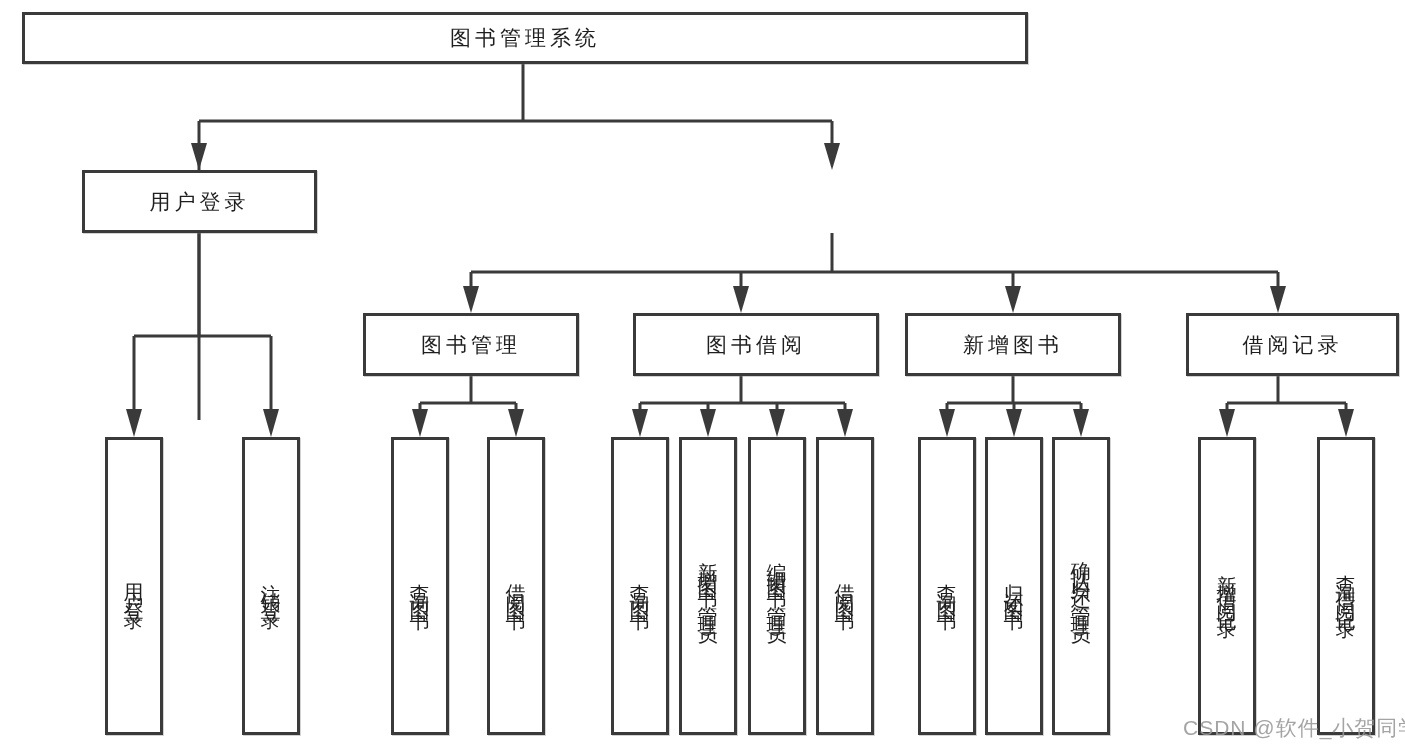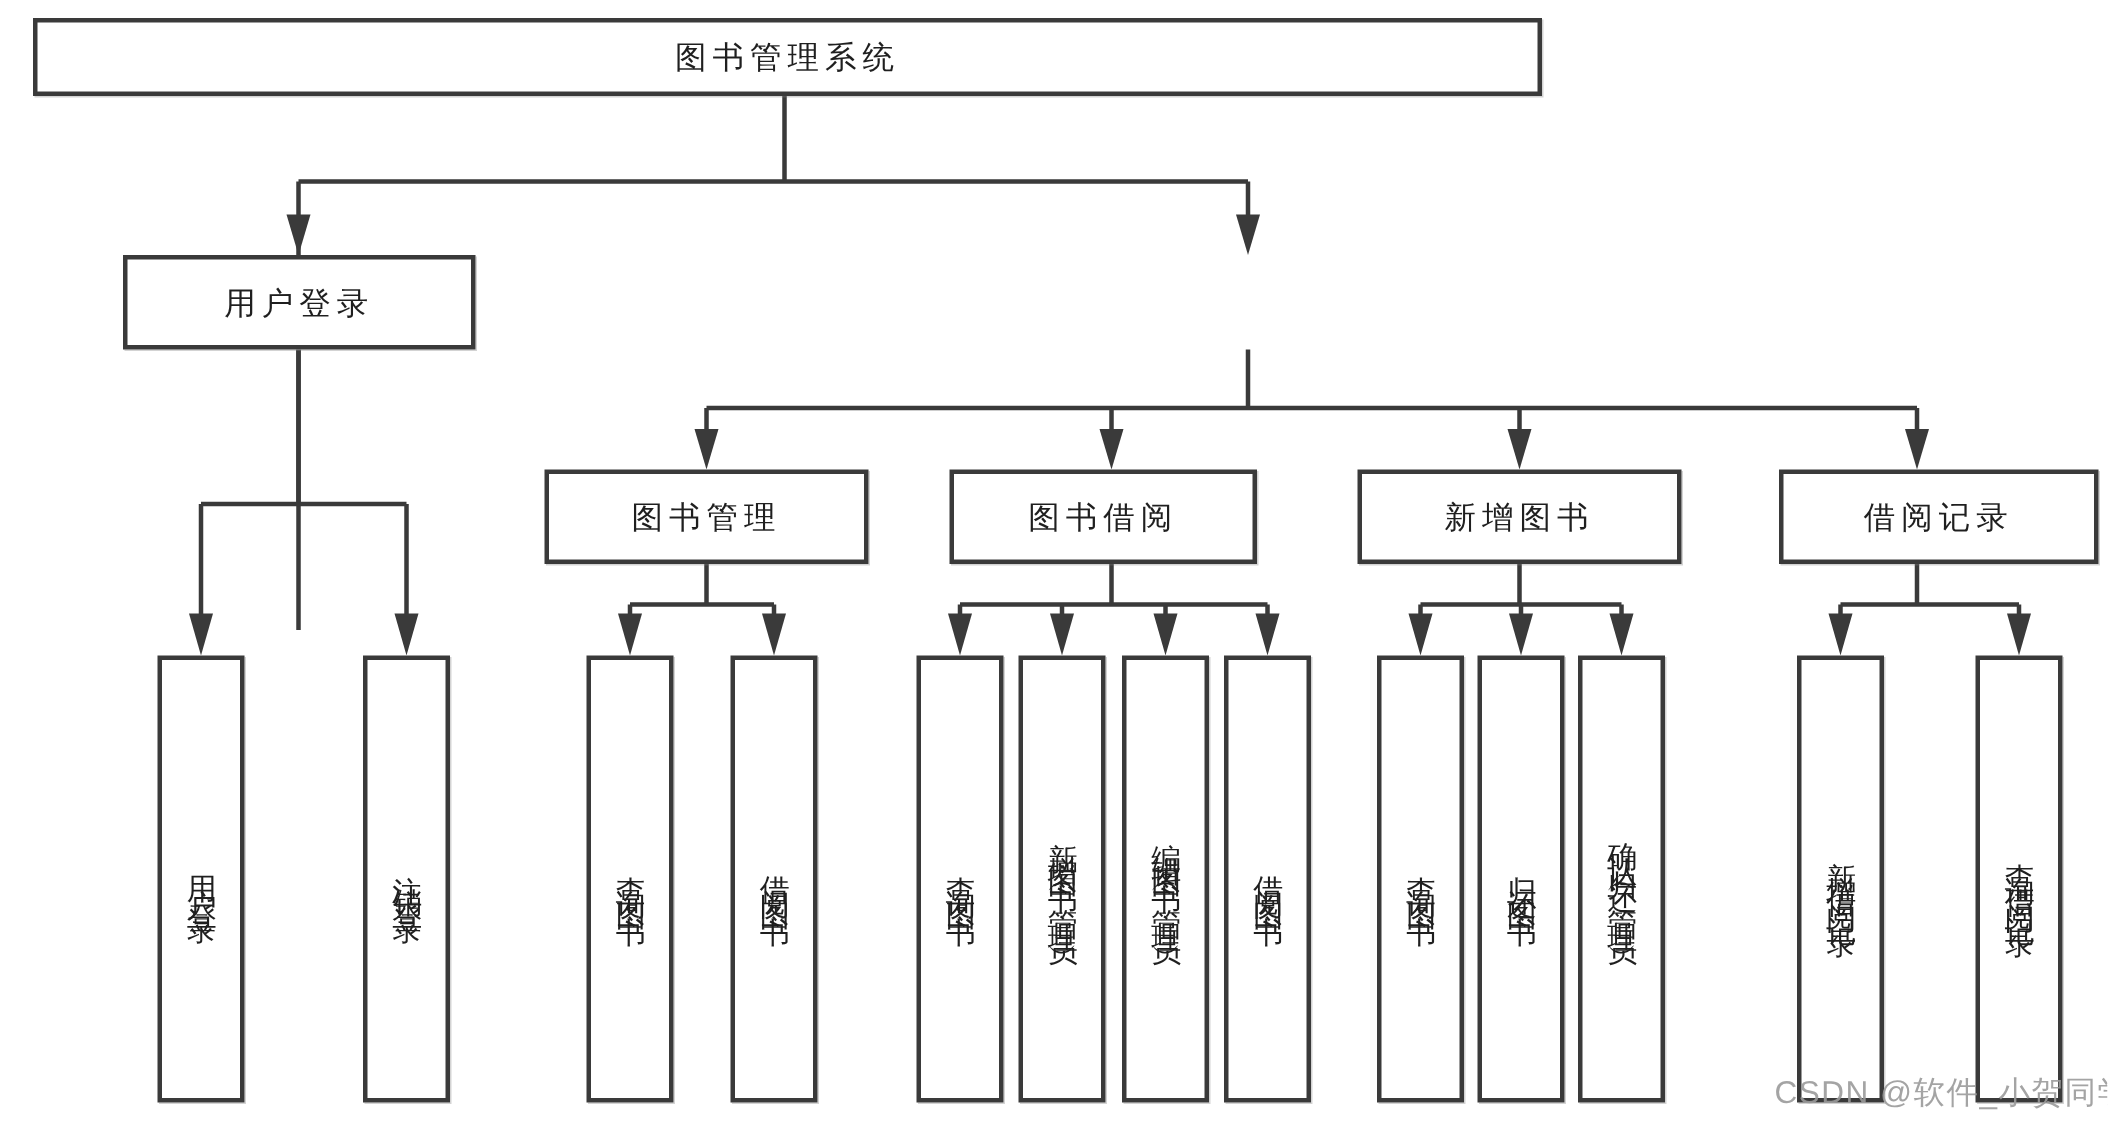--- a/index.html
+++ b/index.html
@@ -111,21 +111,21 @@
       <polygon points="1219,409 1235,409 1227,437"></polygon>
       <polygon points="1338,409 1354,409 1346,437"></polygon>
     </g>
   </svg>
 
   <div class="node" style="left:22px; top:12px; width:1006px; height:52px;">图书管理系统</div>
 
   <div class="node" style="left:82px; top:170px; width:235px; height:63px;">用户登录</div>
 
   <div class="node" style="left:363px; top:313px; width:216px; height:63px;">图书管理</div>
-  <div class="node" style="left:633px; top:313px; width:205px; height:63px;">图书借阅</div>
+  <div class="node" style="left:633px; top:313px; width:246px; height:63px;">图书借阅</div>
   <div class="node" style="left:905px; top:313px; width:216px; height:63px;">新增图书</div>
   <div class="node" style="left:1171px; top:313px; width:213px; height:63px;margin-left:15px;">借阅记录</div>
 
   <div class="node leaf" style="left:105px; top:437px; width:58px; height:298px;">用户登录</div>
   <div class="node leaf" style="left:242px; top:437px; width:58px; height:298px;">注销登录</div>
 
   <div class="node leaf" style="left:391px; top:437px; width:58px; height:298px;">查询图书</div>
   <div class="node leaf" style="left:487px; top:437px; width:58px; height:298px;">借阅图书</div>
 
   <div class="node leaf" style="left:611px; top:437px; width:58px; height:298px;">查询图书</div>

